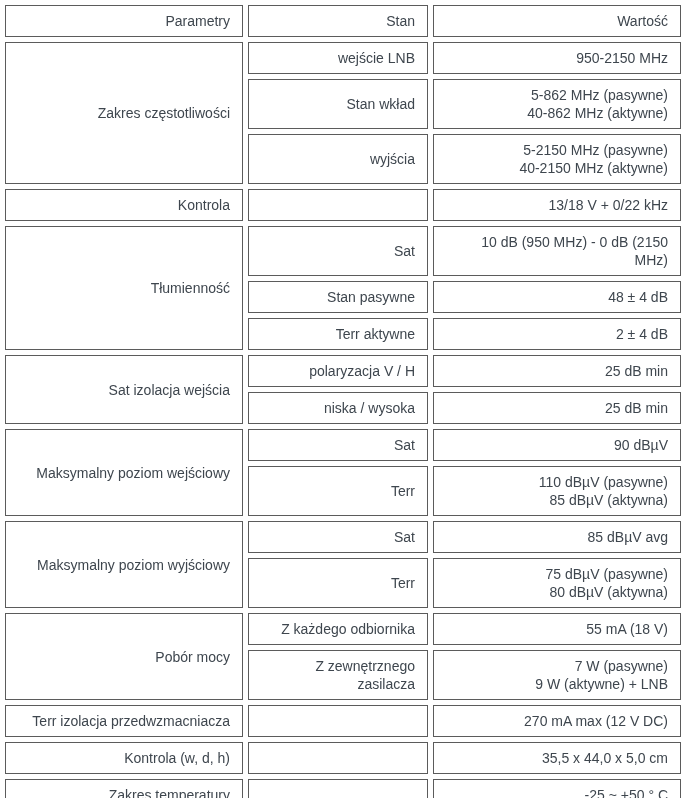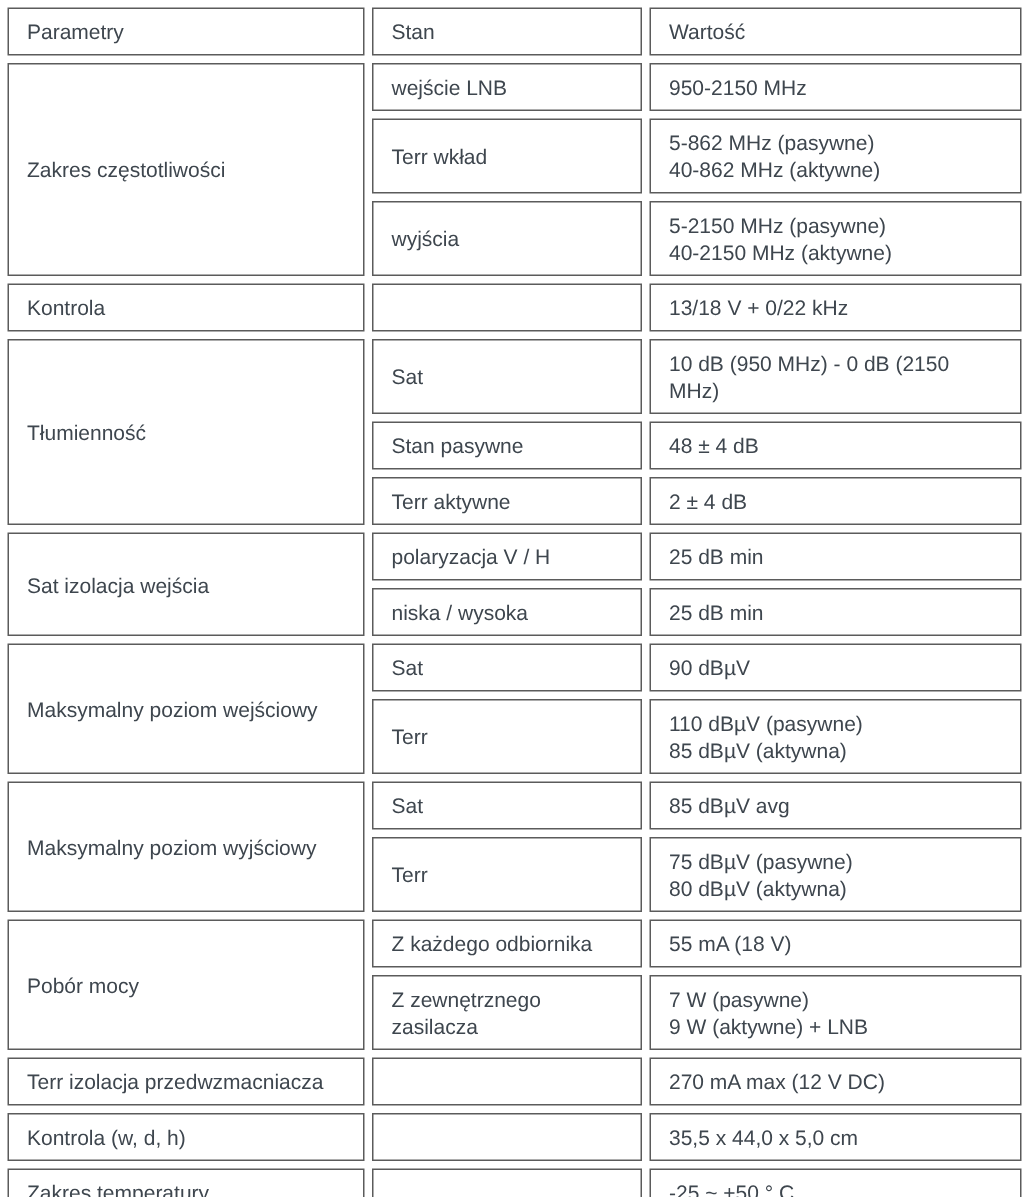--- a/index.html
+++ b/index.html
@@ -19,21 +19,21 @@
     table-layout: fixed;
     width: 686px;
   }
   col.c1 { width: 238px; }
   col.c2 { width: 180px; }
   col.c3 { width: 248px; }
   th, td {
     border: 1px solid #5b5b5b;
     background: #ffffff;
     vertical-align: middle;
-    text-align: left;
+    text-align: right;
     padding: 6px 12px;
     line-height: 18px;
     font-weight: normal;
     white-space: pre-line;
     overflow: hidden;
   }
 </style>
 </head>
 <body>
 
@@ -51,21 +51,21 @@
     </tr>
   </thead>
   <tbody>
 
     <tr>
       <td rowspan="3">Zakres częstotliwości</td>
       <td>wejście LNB</td>
       <td>950-2150 MHz</td>
     </tr>
     <tr>
-      <td>Terr wkład</td>
+      <td>Stan wkład</td>
       <td>5-862 MHz (pasywne)
 40-862 MHz (aktywne)</td>
     </tr>
     <tr>
       <td>wyjścia</td>
       <td>5-2150 MHz (pasywne)
 40-2150 MHz (aktywne)</td>
     </tr>
 
     <tr>

